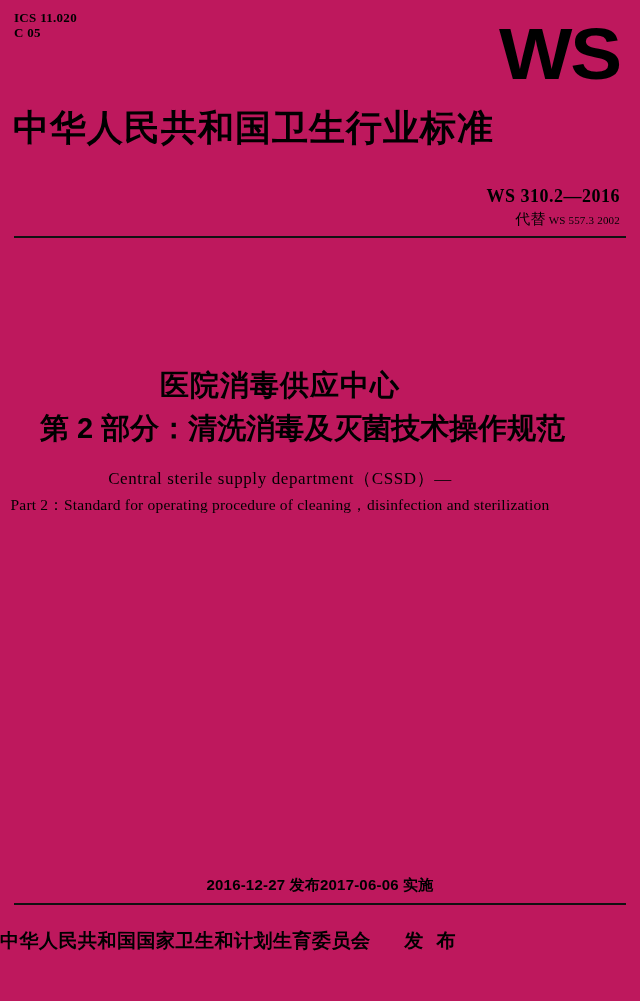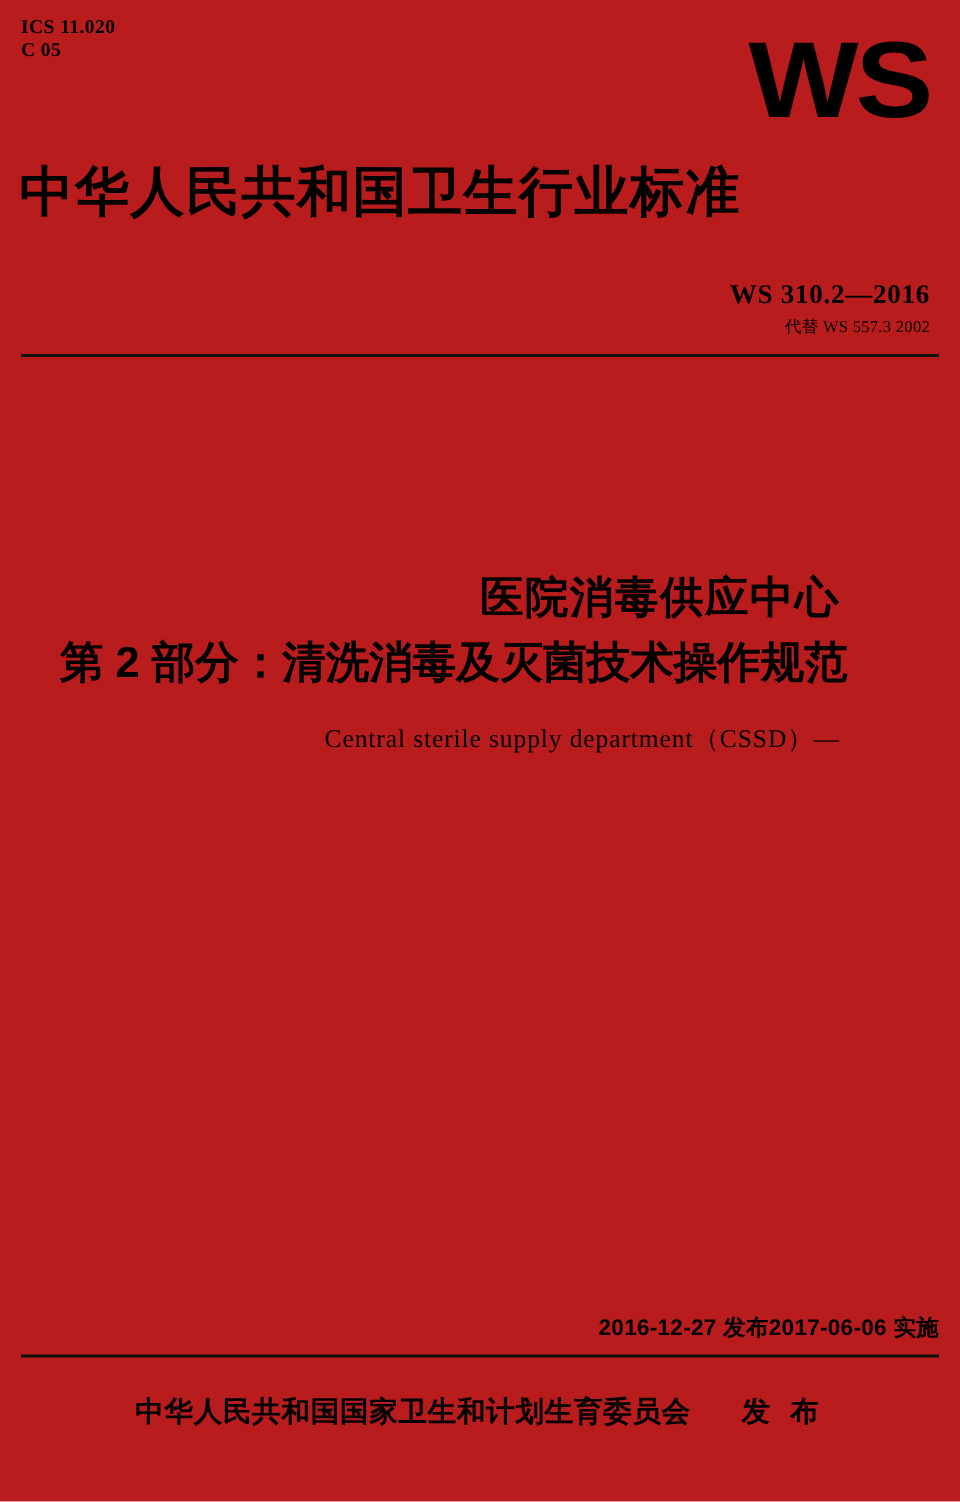--- a/index.html
+++ b/index.html
@@ -12,21 +12,21 @@
     height: 1001px;
     font-family: "Liberation Sans", sans-serif;
     color: #000000;
     position: relative;
     overflow: hidden;
   }
   .page {
     position: relative;
     width: 640px;
     height: 1001px;
-    background: #b91c1c;
+    background: #be185d;
     box-sizing: border-box;
   }
   
   .ics-block {
     position: absolute;
     top: 10px;
     left: 14px;
     font-family: "Liberation Serif", serif;
     font-weight: bold;
     font-size: 13px;
@@ -78,40 +78,40 @@
     white-space: nowrap;
   }
   .std-number .replace {
     margin-top: 3px;
     font-size: 11px;
     letter-spacing: 0.2px;
     white-space: nowrap;
   }
   .std-number .replace .cn {
     font-family: "Liberation Sans", sans-serif;
-    font-size: 11px;
+    font-size: 15px;
   }
 
   
   .rule-top {
     position: absolute;
     left: 14px;
     right: 14px;
     top: 236px;
     height: 2px;
     background: #111;
   }
 
   
   .doc-title {
     position: absolute;
-    top: 378px;
+    top: 364px;
     left: 0;
     width: 560px;
-    text-align: right;
+    text-align: center;
   }
   .doc-title .line1 {
     font-family: "Liberation Sans", sans-serif;
     font-weight: bold;
     font-size: 29px;
     letter-spacing: 1px;
     line-height: 42px;
     white-space: nowrap;
   }
   .doc-title .line2 {
@@ -139,21 +139,21 @@
     white-space: nowrap;
   }
 
   
   .dates {
     position: absolute;
     left: 14px;
     right: 14px;
     top: 876px;
     display: flex;
-    justify-content: flex-end;
+    justify-content: center;
     align-items: baseline;
     font-family: "Liberation Sans", sans-serif;
     font-weight: bold;
     font-size: 15px;
     letter-spacing: 0.2px;
   }
   .dates .date-item { white-space: nowrap; }
 
   .rule-bottom {
     position: absolute;
@@ -163,21 +163,20 @@
     height: 2px;
     background: #111;
   }
 
   
   .issuer {
     position: absolute;
     top: 928px;
     left: 0;
     width: 640px;
-    text-align: center;
     font-family: "Liberation Sans", sans-serif;
     font-weight: bold;
     font-size: 19px;
     letter-spacing: 0.5px;
     white-space: nowrap;
   }
   .issuer .publish {
     margin-left: 28px;
     letter-spacing: 4px;
   }
@@ -204,20 +203,21 @@
       <span>2002</span>
     </div>
   </div>
 
   <div class="rule-top"></div>
 
   <div class="doc-title">
     <div class="line1">医院消毒供应中心</div>
     <div class="line2">第 2 部分：清洗消毒及灭菌技术操作规范</div>
     <div class="en1">Central sterile supply department（CSSD）—</div>
+    <div class="en2">Part 2：Standard for operating procedure of cleaning，disinfection and sterilization</div>
   </div>
 
   <div class="dates">
     <div class="date-item">2016-12-27 发布</div>
     <div class="date-item">2017-06-06 实施</div>
   </div>
 
   <div class="rule-bottom"></div>
 
   <div class="issuer">

